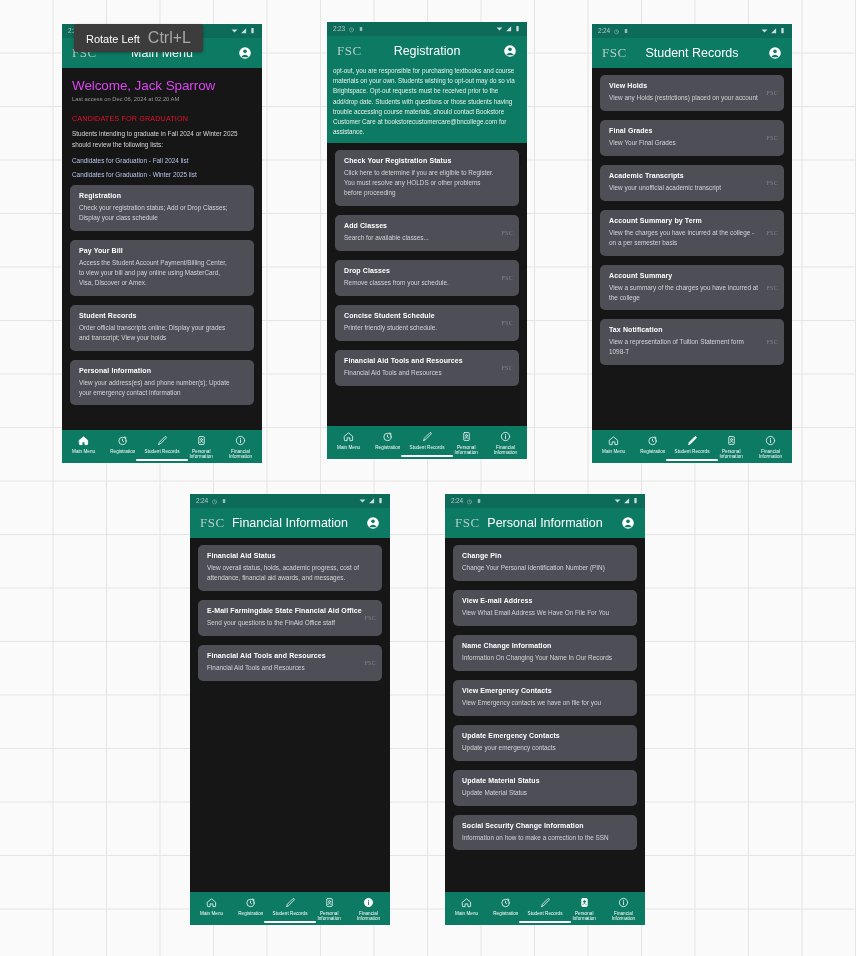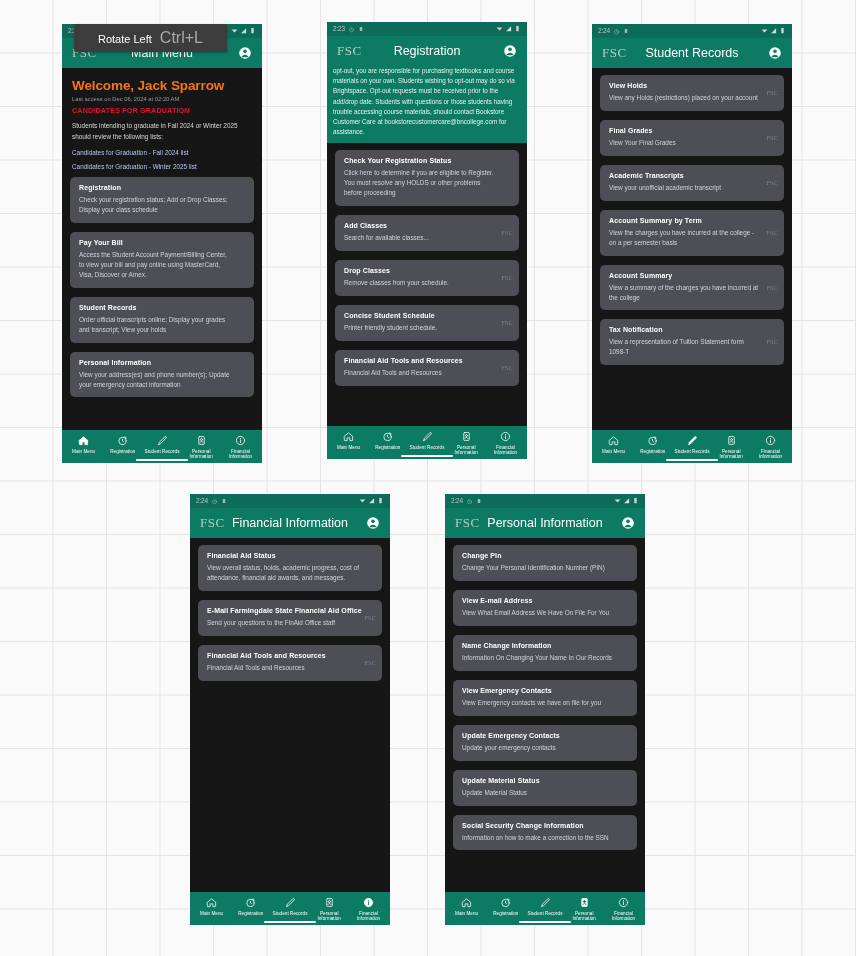--- a/index.html
+++ b/index.html
@@ -74,35 +74,35 @@
   .screen-body {
     flex: 1 1 auto;
     background: #161616;
     overflow: hidden;
     position: relative;
   }
 
   
   .welcome-wrap { padding: 10px 10px 0 10px; }
   .welcome-title {
-    color: #f97316;
+    color: #d946ef;
     font-size: 13.5px;
-    font-weight: bold;
+    font-weight: normal;
     letter-spacing: -0.1px;
   }
   .last-access {
     color: #9a9a9a;
     font-size: 5.8px;
     margin-top: 3px;
   }
   .grad-head {
     color: #e8102a;
     font-size: 7.2px;
-    font-weight: bold;
-    margin-top: 4px;
+    font-weight: normal;
+    margin-top: 12px;
     letter-spacing: .15px;
   }
   .grad-body {
     color: #d8d8d8;
     font-size: 6.4px;
     line-height: 1.65;
     margin-top: 6px;
   }
   .grad-link {
     color: #b9c6ee;
@@ -197,21 +197,21 @@
     border-radius: 2px;
     background: #ffffff;
   }
 
   
   .tooltip {
     position: absolute;
     background: #3c3c3c;
     color: #ffffff;
     border-radius: 3px;
-    padding: 5px 24px;
+    padding: 5px 12px;
     font-size: 11px;
     display: flex;
     gap: 8px;
     align-items: baseline;
     z-index: 50;
     box-shadow: 0 1px 3px rgba(0,0,0,.3);
   }
   .tooltip .tt-shortcut { color: #a8a8a8; font-size: 16px; }
 </style>
 </head>

